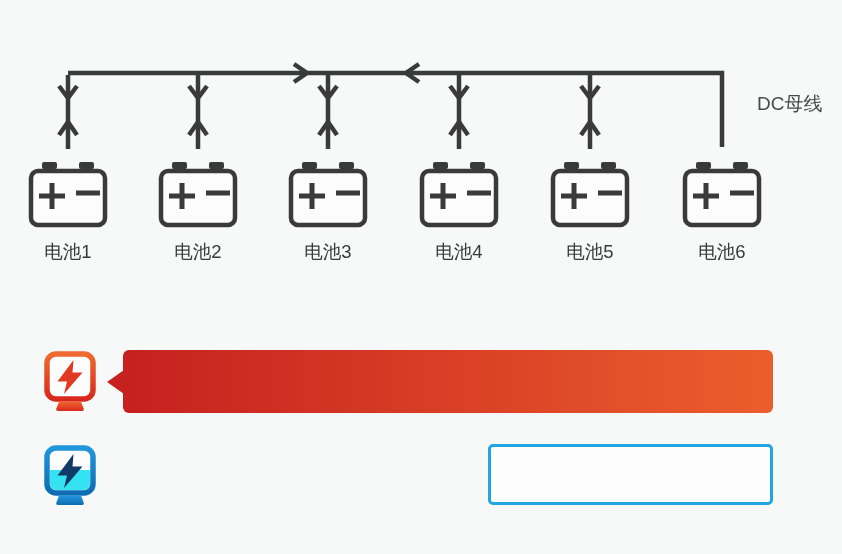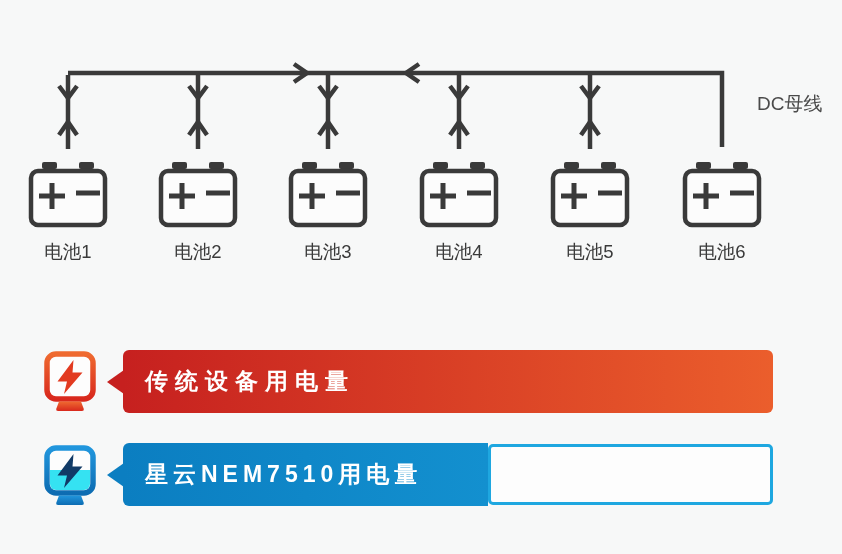--- a/index.html
+++ b/index.html
@@ -133,41 +133,36 @@
           <stop offset="1" stop-color="#d8281d"></stop>
       </linearGradient>
     </defs>
     <rect x="3" y="3" width="46" height="45" rx="9" fill="#fdfdfd" stroke="url(#gr)" stroke-width="5.5"></rect>
     <path fill="#e23a20" d="M29.5,9 L13.5,30.5 h9.5 L20,43 L38.5,21.5 h-10 Z"></path>
     <path fill="url(#gr)" d="M15,50.5 h22 l2.8,7.5 q0.4,2 -1.8,2 h-24 q-2.2,0 -1.8,-2 Z"></path>
   </svg>
 
   <div class="bar-red">
     <span class="pointer pointer-red"></span>
-    <span class="bar-label">传统设备用电量</span>
   </div>
 
   <svg class="meter-icon icon-blue" viewBox="0 0 52 62">
     <defs>
       <linearGradient id="gb" x1="0" y1="0" x2="0" y2="1">
         <stop offset="0" stop-color="#2196dd"></stop>
           <stop offset="1" stop-color="#0d6cb2"></stop>
       </linearGradient>
       <clipPath id="cb">
           <rect x="6" y="6" width="40" height="39" rx="6"></rect>
         </clipPath>
     </defs>
     <rect x="3" y="3" width="46" height="45" rx="9" fill="#fdfdfd"></rect>
     <rect clip-path="url(#cb)" x="6" y="25" width="40" height="20" fill="#35e2f2"></rect>
     <rect x="3" y="3" width="46" height="45" rx="9" fill="none" stroke="url(#gb)" stroke-width="5.5"></rect>
     <path fill="#113a66" d="M29.5,9 L13.5,30.5 h9.5 L20,43 L38.5,21.5 h-10 Z"></path>
     <path fill="url(#gb)" d="M15,50.5 h22 l2.8,7.5 q0.4,2 -1.8,2 h-24 q-2.2,0 -1.8,-2 Z"></path>
   </svg>
 
   <div class="bar-blue">
-    <div class="blue-fill" style="width: 56.2%;">
-      <span class="pointer pointer-blue"></span>
-      <span class="bar-label">星云NEM7510用电量</span>
-    </div>
     <div class="blue-rest" style="left: 56.2%;"></div>
   </div>
 
 </div>
 
 </body></html>

